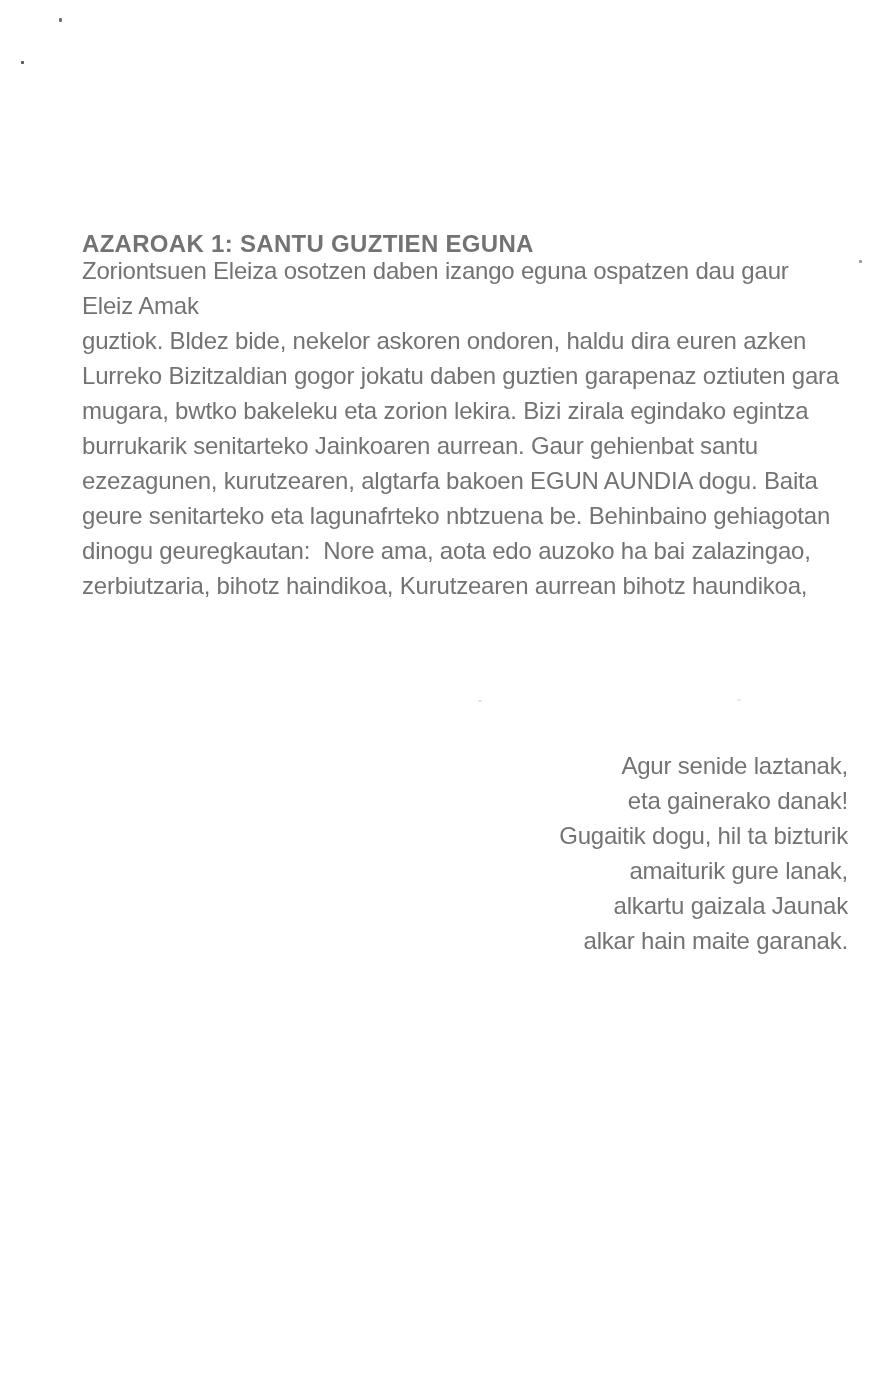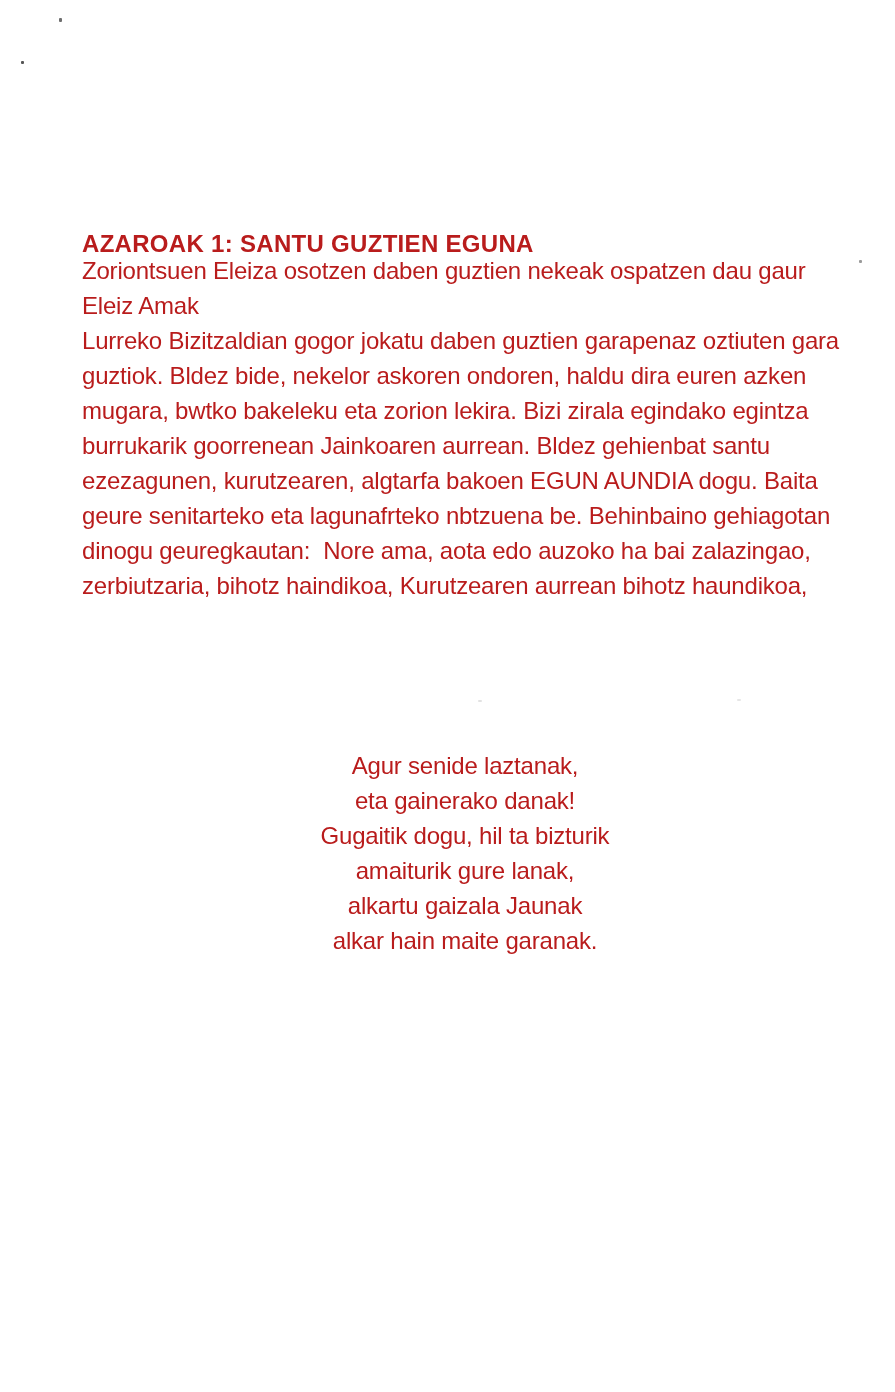--- a/index.html
+++ b/index.html
@@ -7,21 +7,21 @@
     padding: 0;
     background: #ffffff;
   }
   .page {
     position: relative;
     width: 895px;
     height: 1392px;
     background: #ffffff;
     overflow: hidden;
     font-family: "Liberation Sans", sans-serif;
-    color: #b91c1c;
+    color: #737373;
   }
   .doc-title {
     position: absolute;
     left: 82px;
     top: 213px;
     font-size: 24px;
     line-height: 30px;
     font-weight: bold;
     letter-spacing: 0.3px;
     white-space: pre;
@@ -36,21 +36,21 @@
     letter-spacing: -0.2px;
   }
   .paragraph .line {
     white-space: pre;
   }
   .poem {
     position: absolute;
     left: 82px;
     top: 748px;
     width: 766px;
-    text-align: center;
+    text-align: right;
     font-size: 24px;
     line-height: 35px;
     letter-spacing: -0.2px;
   }
   .poem .line {
     white-space: pre;
   }
   .speck {
     position: absolute;
     border-radius: 1px;
@@ -68,26 +68,26 @@
 
   <span class="speck speck-1"></span>
   <span class="speck speck-2"></span>
   <span class="speck speck-3"></span>
   <span class="speck speck-4"></span>
   <span class="speck speck-5"></span>
 
   <h1 class="doc-title">AZAROAK 1: SANTU GUZTIEN EGUNA</h1>
 
   <div class="paragraph">
-    <div class="line">Zoriontsuen Eleiza osotzen daben guztien nekeak ospatzen dau gaur</div>
+    <div class="line">Zoriontsuen Eleiza osotzen daben izango eguna ospatzen dau gaur</div>
     <div class="line">Eleiz Amak</div>
+    <div class="line">guztiok. Bldez bide, nekelor askoren ondoren, haldu dira euren azken</div>
     <div class="line">Lurreko Bizitzaldian gogor jokatu daben guztien garapenaz oztiuten gara</div>
-    <div class="line">guztiok. Bldez bide, nekelor askoren ondoren, haldu dira euren azken</div>
     <div class="line">mugara, bwtko bakeleku eta zorion lekira. Bizi zirala egindako egintza</div>
-    <div class="line">burrukarik goorrenean Jainkoaren aurrean. Bldez gehienbat santu</div>
+    <div class="line">burrukarik senitarteko Jainkoaren aurrean. Gaur gehienbat santu</div>
     <div class="line">ezezagunen, kurutzearen, algtarfa bakoen EGUN AUNDIA dogu. Baita</div>
     <div class="line">geure senitarteko eta lagunafrteko nbtzuena be. Behinbaino gehiagotan</div>
     <div class="line">dinogu geuregkautan:  Nore ama, aota edo auzoko ha bai zalazingao,</div>
     <div class="line">zerbiutzaria, bihotz haindikoa, Kurutzearen aurrean bihotz haundikoa,</div>
   </div>
 
   <div class="poem">
     <div class="line">Agur senide laztanak,</div>
     <div class="line">eta gainerako danak!</div>
     <div class="line">Gugaitik dogu, hil ta bizturik</div>

